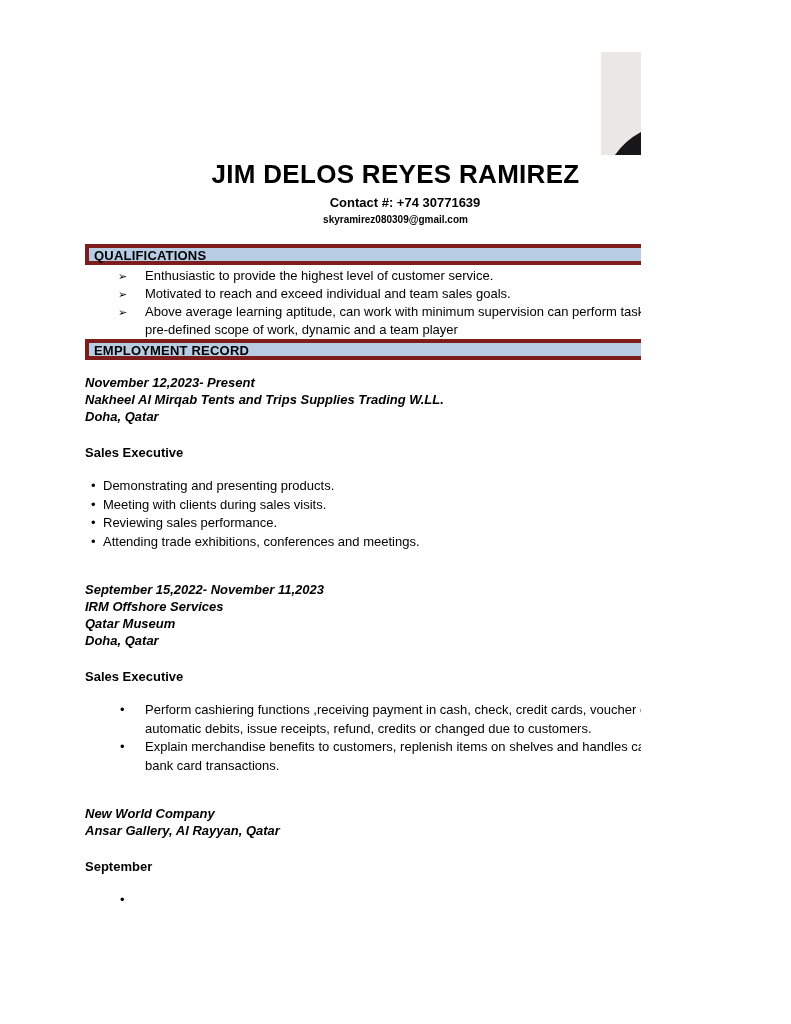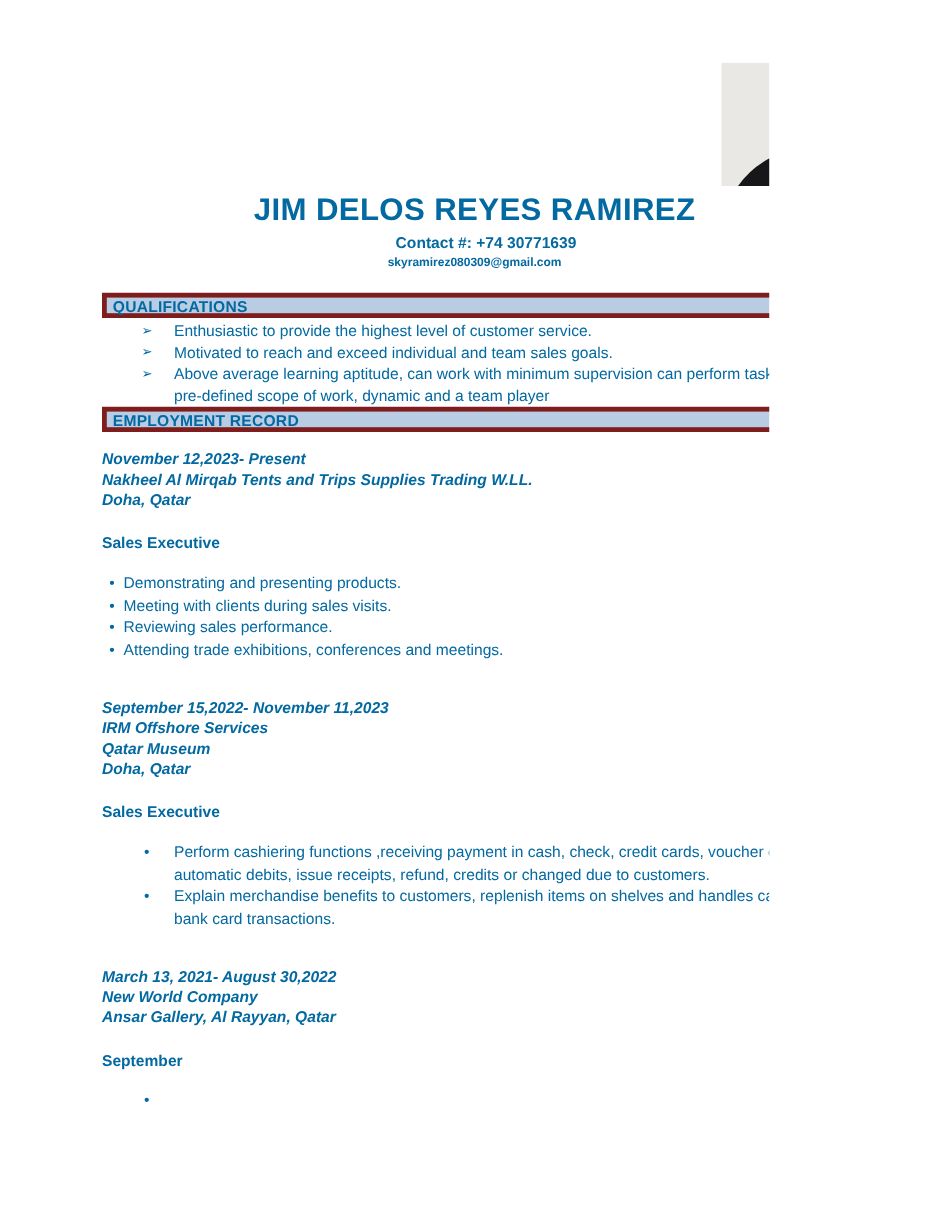--- a/index.html
+++ b/index.html
@@ -3,21 +3,21 @@
 <meta charset="utf-8">
 <style>
   * { box-sizing: border-box; }
   html, body { margin: 0; padding: 0; background: #ffffff; }
   .page {
     position: relative;
     width: 641px;
     height: 1024px;
     background: #ffffff;
     font-family: "Liberation Sans", sans-serif;
-    color: #0369a1;
+    color: #000000;
     overflow: hidden;
   }
 
   
   .photo {
     position: absolute;
     left: 601px;
     top: 52px;
     width: 190px;
     height: 103px;
@@ -192,21 +192,20 @@
         </li>
         <li>
           <span class="bullet-dot">•</span>
           <span>Explain merchandise benefits to customers, replenish items on shelves and handles cash and bank card transactions.</span>
         </li>
       </ul>
     </div>
 
     <div class="job">
       <div class="job-head">
-        <div>March 13, 2021- August 30,2022</div>
         <div>New World Company</div>
         <div>Ansar Gallery, Al Rayyan, Qatar</div>
       </div>
       <div class="job-title">September</div>
       <ul class="duties indent">
         <li>
           <span class="bullet-dot">•</span>
         </li>
       </ul>
     </div>

